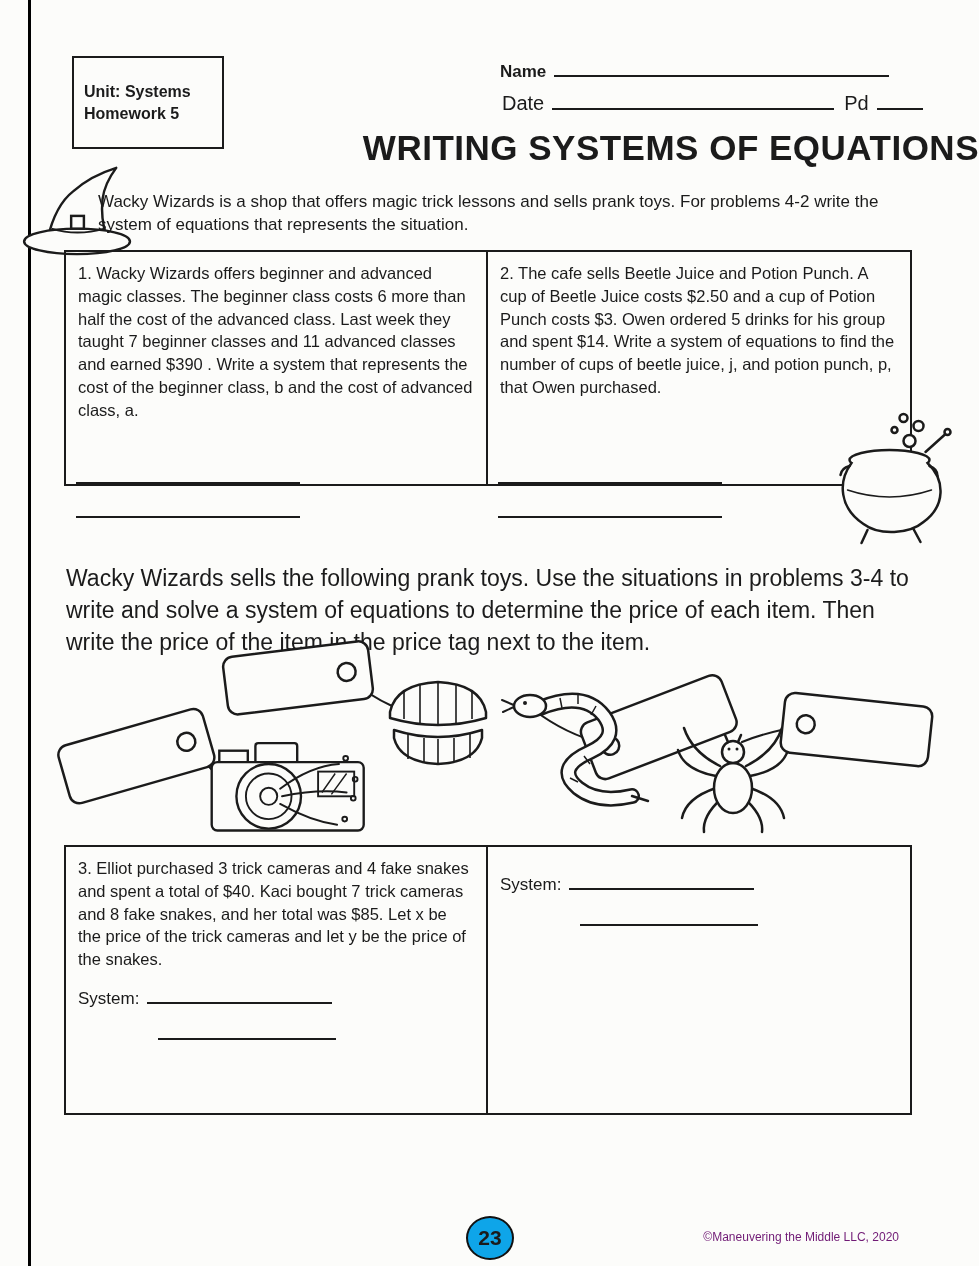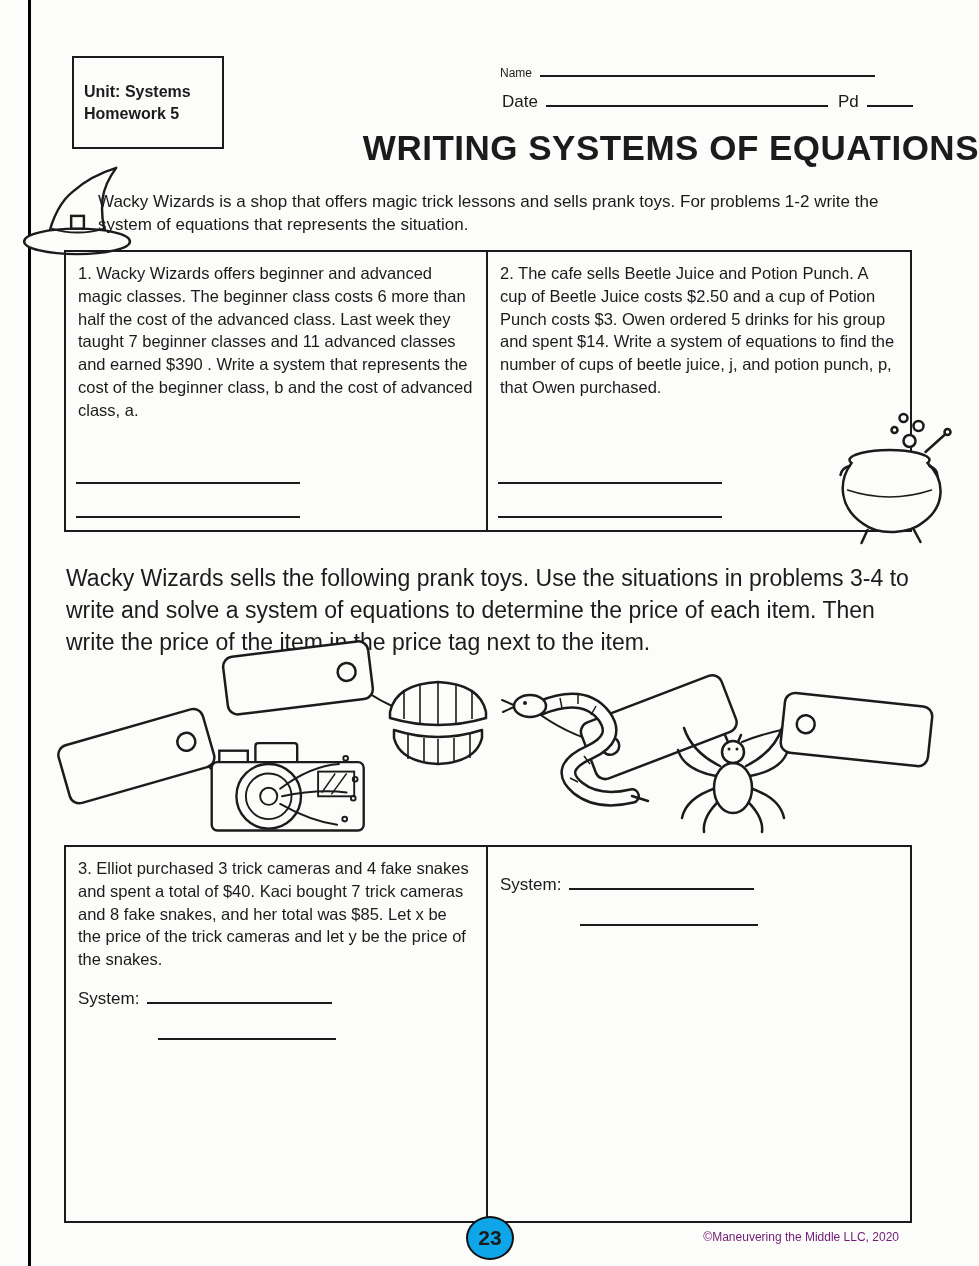--- a/index.html
+++ b/index.html
@@ -5,38 +5,38 @@
   * { margin:0; padding:0; box-sizing:border-box; }
   html,body { width:979px; height:1266px; background:#ffffff; }
   body { font-family:"Liberation Sans", sans-serif; color:#1b1b1b; }
   .page { position:relative; width:979px; height:1266px; background:#fcfcfa; overflow:hidden; }
   .scan-edge { position:absolute; left:28px; top:0; width:3px; height:100%; background:#000; }
 
   .unit-box { position:absolute; left:72px; top:56px; width:152px; border:2px solid #1b1b1b;
               padding:23px 10px; font-size:16px; line-height:1.35; background:#fcfcfa;font-weight:bold; }
   .unit-box span { display:block; }
 
-  .name-row { position:absolute; left:500px; top:62px; font-size:12px; }
-  .date-row { position:absolute; left:502px; top:92px; font-size:17px; }
+  .name-row { position:absolute; left:500px; top:62px; font-size:17px;font-weight:bold; }
+  .date-row { position:absolute; left:502px; top:92px; font-size:20px; }
   .u-line { display:inline-block; border-bottom:2px solid #1b1b1b; height:15px; vertical-align:baseline; margin-left:8px; }
   .u-name { width:335px; }
   .u-date { width:282px; }
   .u-pd   { width:46px; }
   .pd-label { margin-left:10px; }
 
   .title { position:absolute; left:0; top:128px; width:100%; text-align:right;
            font-size:35px; font-weight:bold; letter-spacing:.5px; }
 
   .intro { position:absolute; left:98px; top:190px; width:800px; font-size:17px; line-height:1.38; }
 
   .hat-svg { position:absolute; left:20px; top:162px; width:118px; height:98px; }
 
-  .box12 { position:absolute; left:64px; top:250px; width:848px; height:282px;
+  .box12 { position:absolute; left:64px; top:250px; width:848px; height:236px;
            border:2.5px solid #1b1b1b; display:flex; }
-  .box34 { position:absolute; left:64px; top:845px; width:848px; height:378px;
+  .box34 { position:absolute; left:64px; top:845px; width:848px; height:270px;
            border:2.5px solid #1b1b1b; display:flex; }
   .cell { position:relative; width:50%; padding:10px 12px; font-size:16.5px; line-height:1.38; }
   .cell.left { border-right:2.5px solid #1b1b1b; }
 
   .blank { position:absolute; left:10px; border-bottom:2px solid #1b1b1b; height:2px; width:224px; }
   .blank-a { top:230px; }
   .blank-b { top:264px; }
 
   .system-row { margin-top:16px; font-size:17px; }
   .system-row .u-line { width:185px; }
@@ -75,21 +75,21 @@
 
   <div class="title">WRITING SYSTEMS OF EQUATIONS</div>
 
   <svg class="hat-svg" viewBox="0 0 120 100">
     <path d="M28 78 Q36 44 54 30 Q72 14 98 6 Q86 22 84 38 Q82 58 88 76" fill="#fcfcfa" stroke="#1b1b1b" stroke-width="2.5" stroke-linejoin="round"></path>
     <ellipse cx="58" cy="81" rx="54" ry="13" fill="#fcfcfa" stroke="#1b1b1b" stroke-width="2.5"></ellipse>
     <path d="M32 68 Q58 76 86 68" fill="none" stroke="#1b1b1b" stroke-width="2"></path>
     <rect x="52" y="55" width="13" height="13" fill="#fcfcfa" stroke="#1b1b1b" stroke-width="2.5"></rect>
   </svg>
 
-  <div class="intro">Wacky Wizards is a shop that offers magic trick lessons and sells prank toys. For problems 1-2 write the system of equations that represents the situation.</div>
+  <div class="intro">Wacky Wizards is a shop that offers magic trick lessons and sells prank toys. For problems 4-2 write the system of equations that represents the situation.</div>
 
   <div class="box12">
     <div class="cell left">
       <div>1. Wacky Wizards offers beginner and advanced magic classes. The beginner class costs 6 more than half the cost of the advanced class. Last week they taught 7 beginner classes and 11 advanced classes and earned $390 . Write a system that represents the cost of the beginner class, b and the cost of advanced class, a.</div>
       <div class="blank blank-a"></div>
       <div class="blank blank-b"></div>
     </div>
     <div class="cell">
       <div>2. The cafe sells Beetle Juice and Potion Punch. A cup of Beetle Juice costs $2.50 and a cup of Potion Punch costs $3. Owen ordered 5 drinks for his group and spent $14. Write a system of equations to find the number of cups of beetle juice, j, and potion punch, p, that Owen purchased.</div>
       <div class="blank blank-a"></div>

